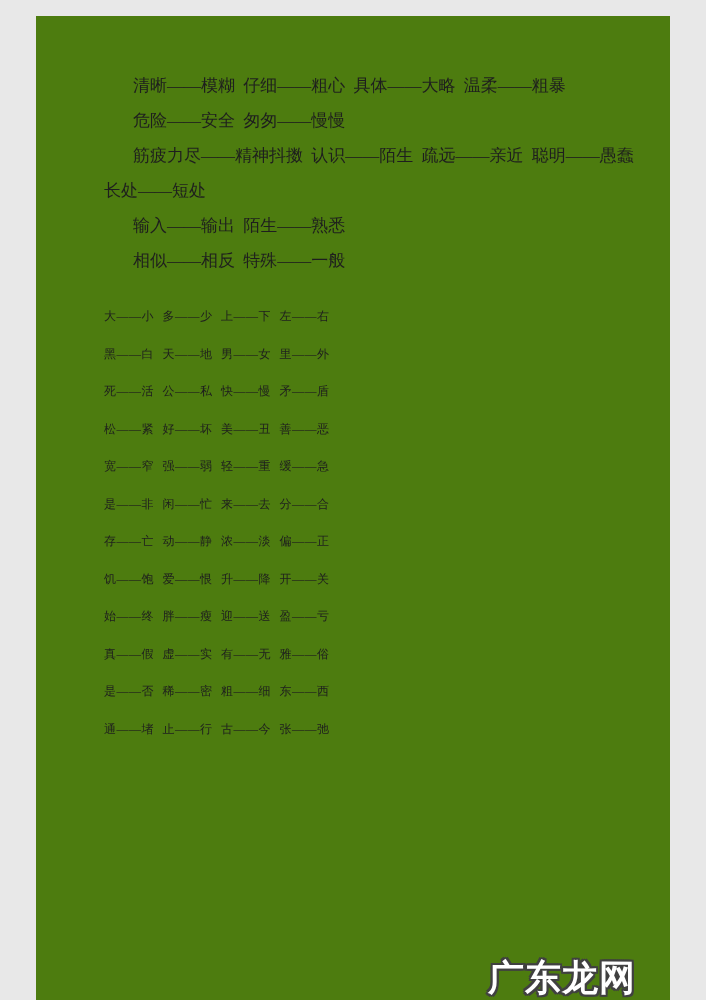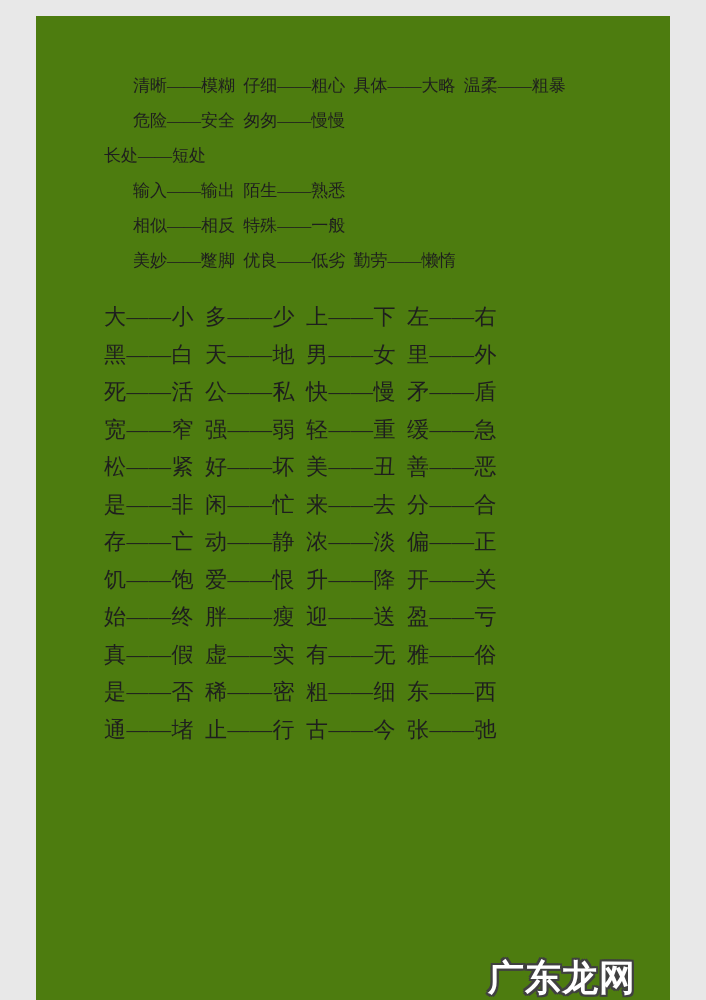--- a/index.html
+++ b/index.html
@@ -25,21 +25,21 @@
     white-space: nowrap;
   }
   .section-a .line {
     font-size: 17px;
     line-height: 35px;
     word-spacing: 4px;
   }
   .section-a .line.indent { padding-left: 29px; }
   .section-b { margin-top: 20px; }
   .section-b .line {
-    font-size: 22px;
+    font-size: 12px;
     line-height: 37.5px;
     word-spacing: 5px;
     letter-spacing: 0.5px;
   }
   .watermark {
     position: absolute;
     right: 34px;
     bottom: 13px;
     font-family: "DejaVu Sans", "Liberation Sans", sans-serif;
     font-weight: bold;
@@ -56,31 +56,31 @@
   }
 </style>
 </head>
 <body>
 
 <div class="page">
   <div class="content">
     <div class="section section-a">
         <div class="line indent">清晰——模糊 仔细——粗心 具体——大略 温柔——粗暴</div>
         <div class="line indent">危险——安全 匆匆——慢慢</div>
+        <div class="line indent">筋疲力尽——精神抖擞 认识——陌生 疏远——亲近 聪明——愚蠢</div>
         <div class="line">长处——短处</div>
         <div class="line indent">输入——输出 陌生——熟悉</div>
         <div class="line indent">相似——相反 特殊——一般</div>
-        <div class="line indent">美妙——蹩脚 优良——低劣 勤劳——懒惰</div>
       </div>
     <div class="section section-b">
         <div class="line">大——小 多——少 上——下 左——右</div>
         <div class="line">黑——白 天——地 男——女 里——外</div>
         <div class="line">死——活 公——私 快——慢 矛——盾</div>
+        <div class="line">松——紧 好——坏 美——丑 善——恶</div>
         <div class="line">宽——窄 强——弱 轻——重 缓——急</div>
-        <div class="line">松——紧 好——坏 美——丑 善——恶</div>
         <div class="line">是——非 闲——忙 来——去 分——合</div>
         <div class="line">存——亡 动——静 浓——淡 偏——正</div>
         <div class="line">饥——饱 爱——恨 升——降 开——关</div>
         <div class="line">始——终 胖——瘦 迎——送 盈——亏</div>
         <div class="line">真——假 虚——实 有——无 雅——俗</div>
         <div class="line">是——否 稀——密 粗——细 东——西</div>
         <div class="line">通——堵 止——行 古——今 张——弛</div>
       </div>
   </div>
   <div class="watermark">广东龙网</div>

